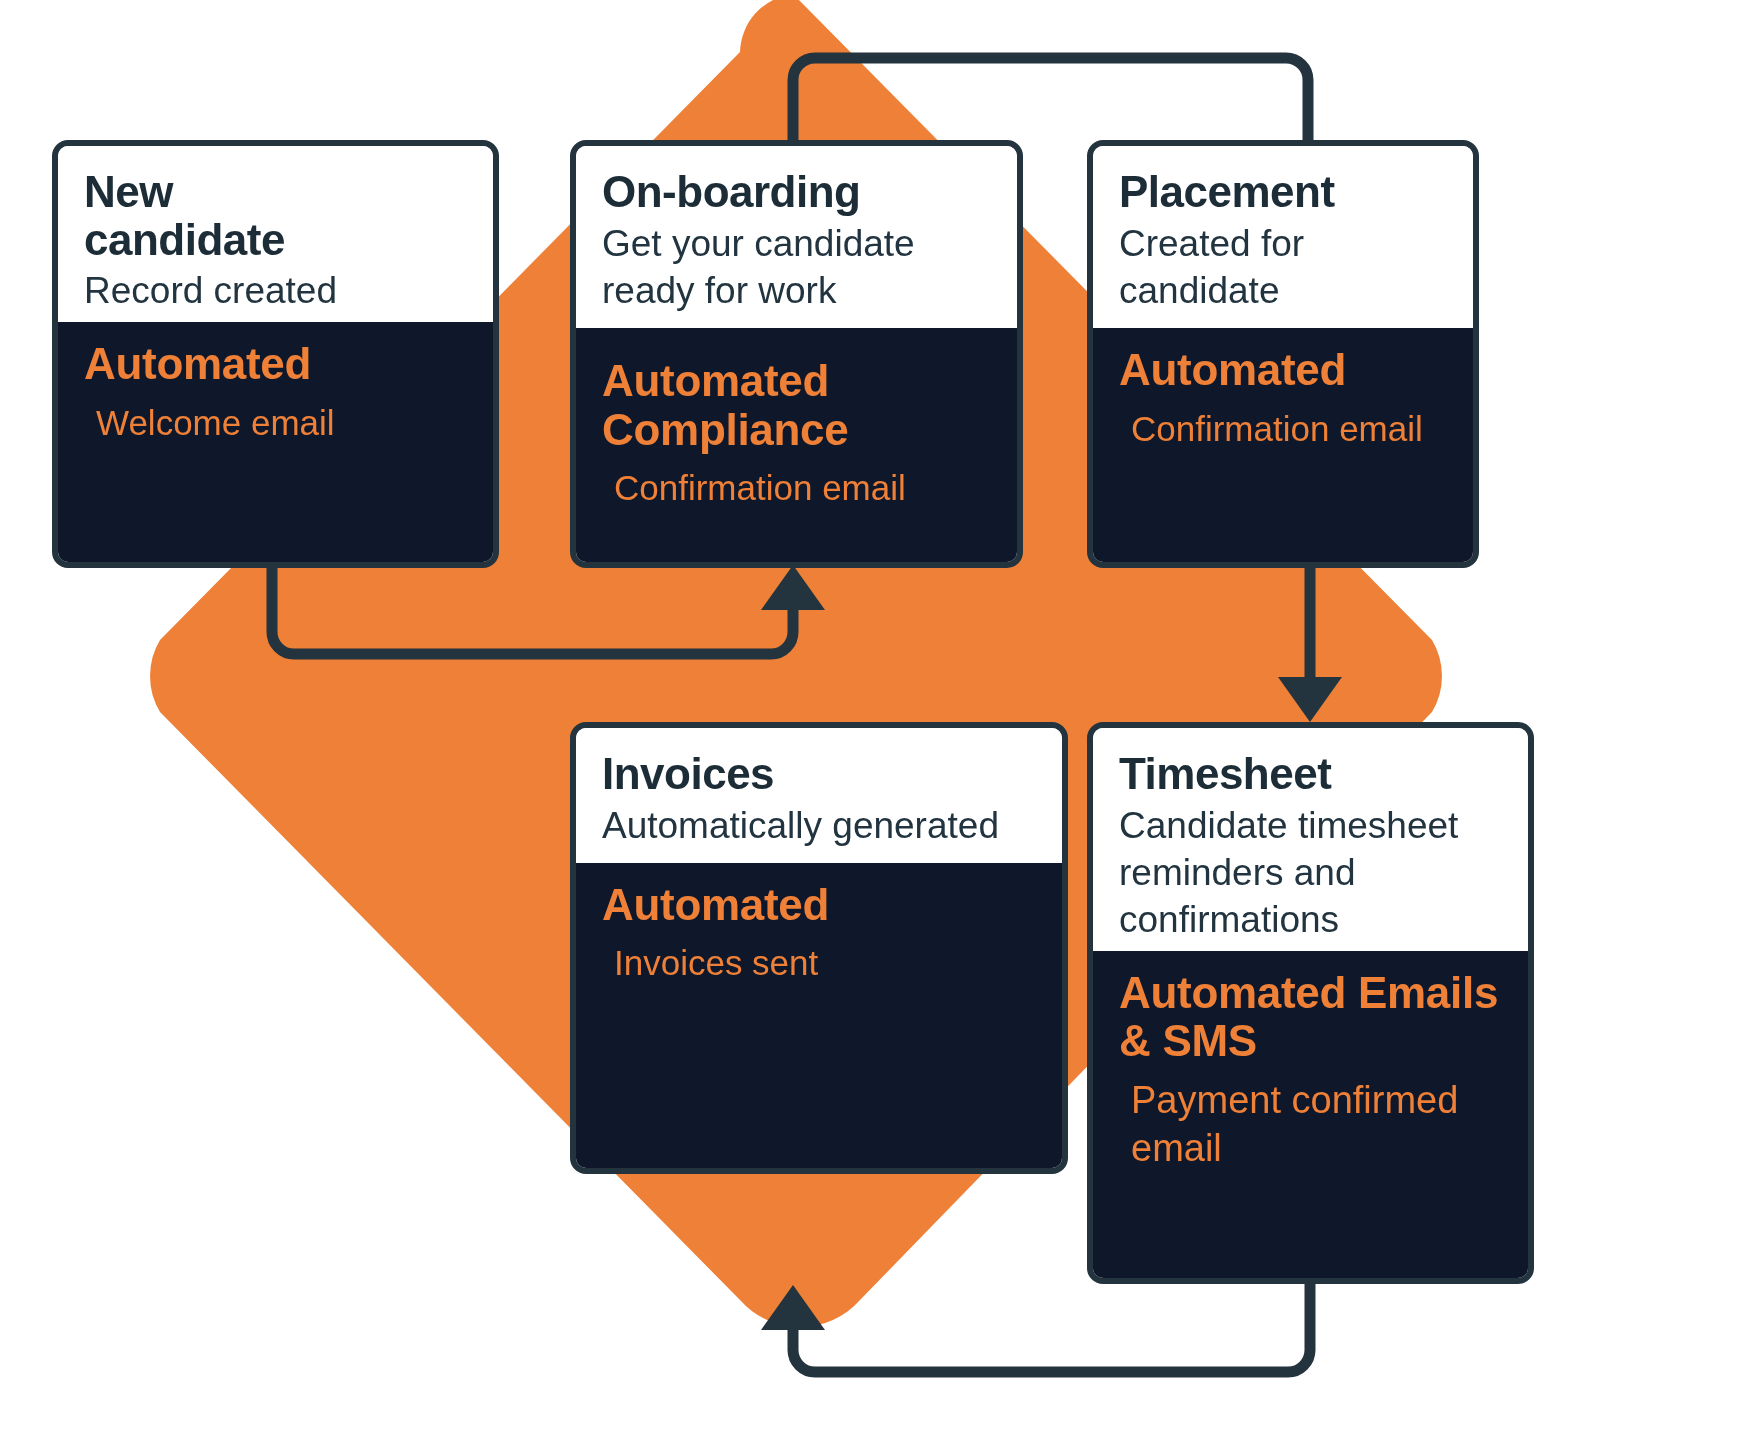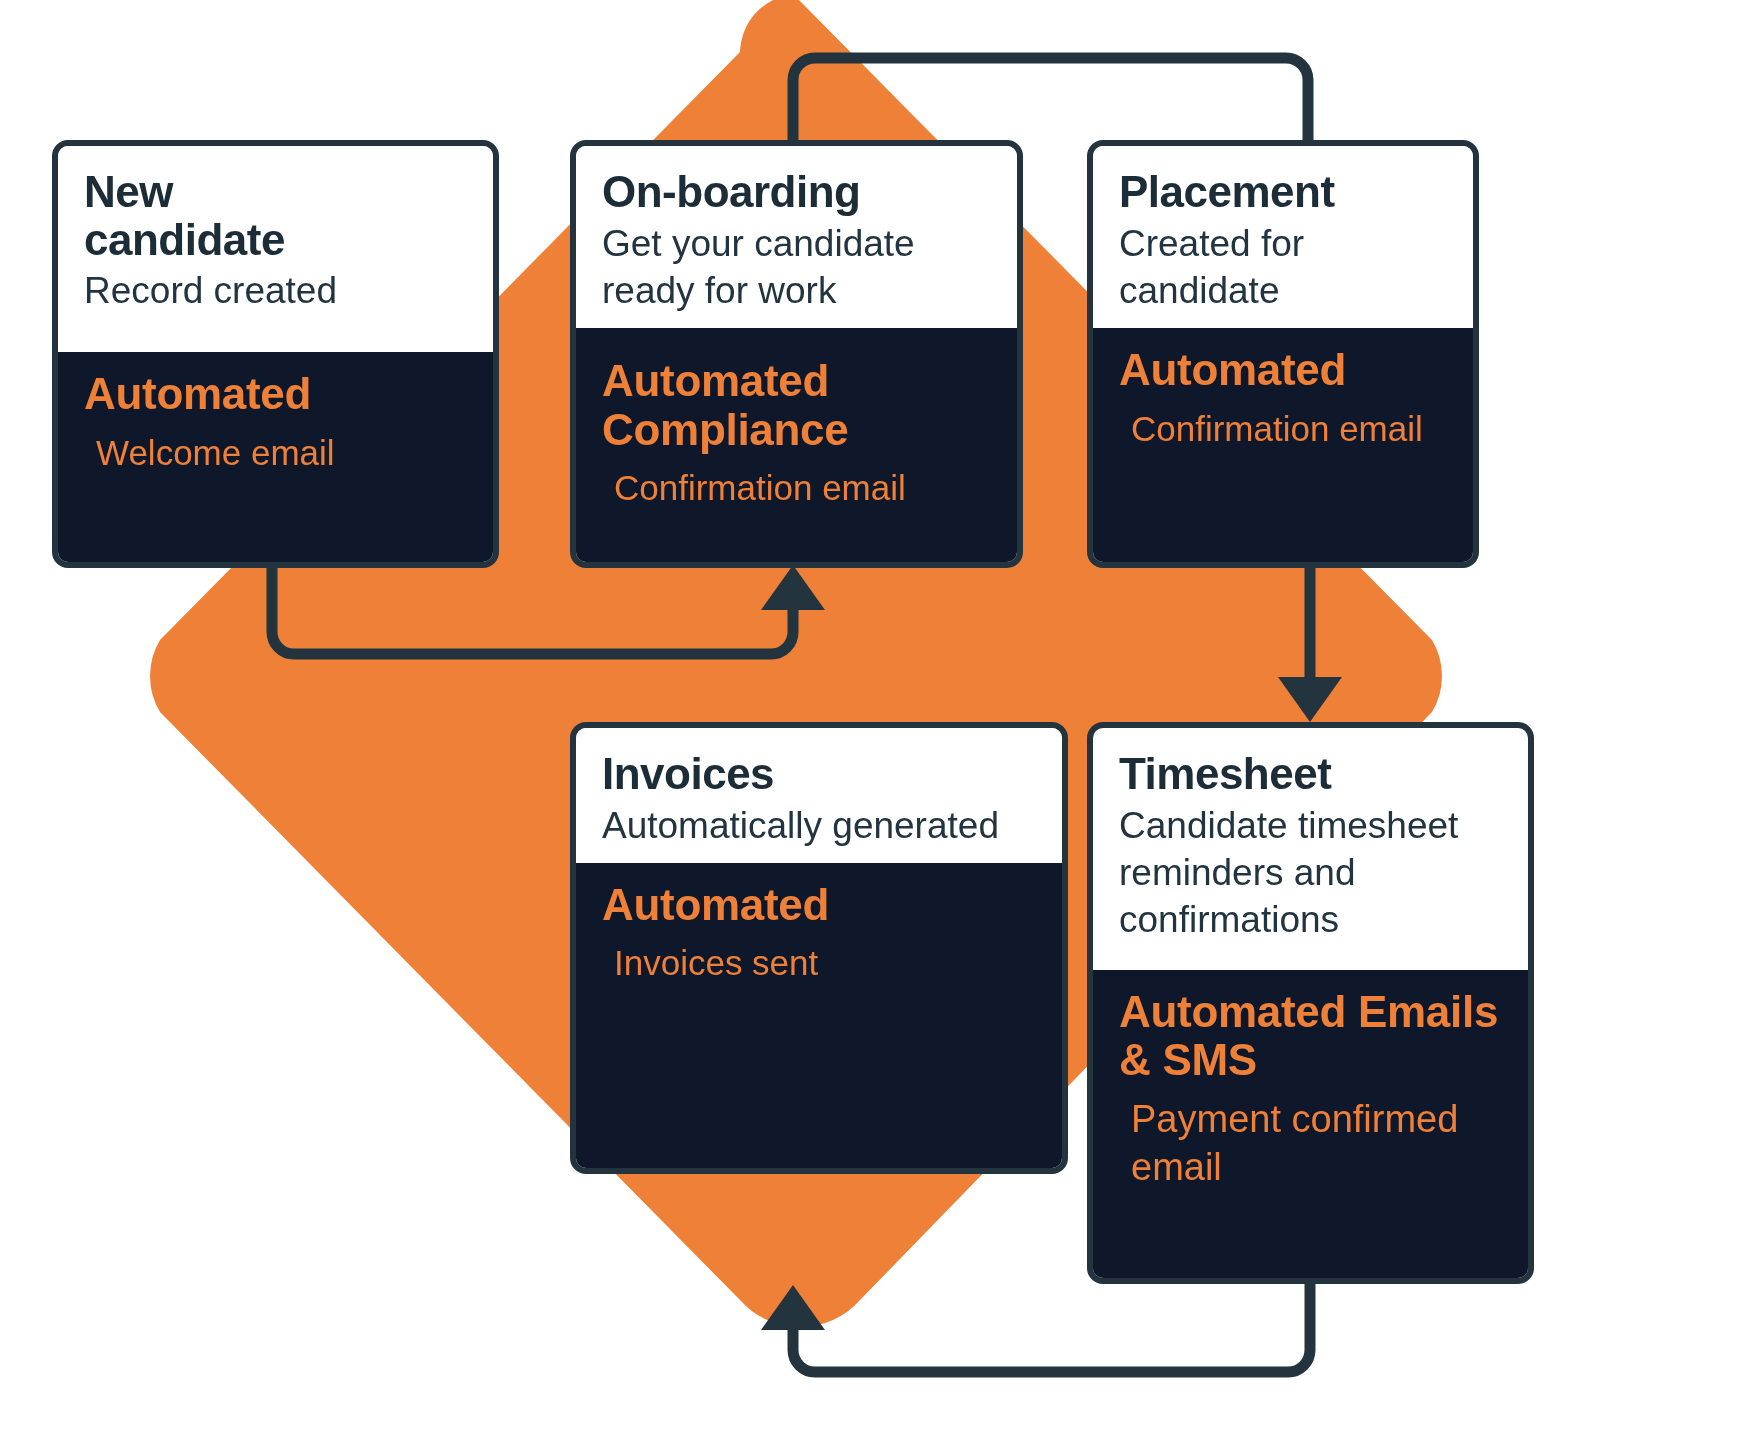--- a/index.html
+++ b/index.html
@@ -87,23 +87,23 @@
     margin: 12px;
   }
 
   
   #card-new-candidate { left: 52px;   top: 140px;  width: 447px;  height: 428px; }
   #card-onboarding    { left: 570px;  top: 140px;  width: 453px;  height: 428px; }
   #card-placement     { left: 1087px; top: 140px;  width: 392px;  height: 428px; }
   #card-invoices      { left: 570px;  top: 722px;  width: 498px;  height: 452px; }
   #card-timesheet     { left: 1087px; top: 722px;  width: 447px;  height: 562px; }
 
-  #card-new-candidate .card-top { padding-bottom: 38px; }
+  #card-new-candidate .card-top { padding-bottom: 8px; }
   #card-onboarding   .card-bottom { padding-top: 29px; }
-  #card-timesheet    .card-top { padding-bottom: 26px; border-radius: 14px; }
+  #card-timesheet    .card-top { padding-bottom: 7px; }
   #card-timesheet    .auto-sub { font-size: 38px; }
 </style>
 </head>
 <body>
 
 <div id="stage">
 
   <svg id="diamond-layer" viewBox="0 0 1758 1436" width="1758" height="1436" aria-hidden="true">
     <path d="M 793 -6
              L 1432 640

